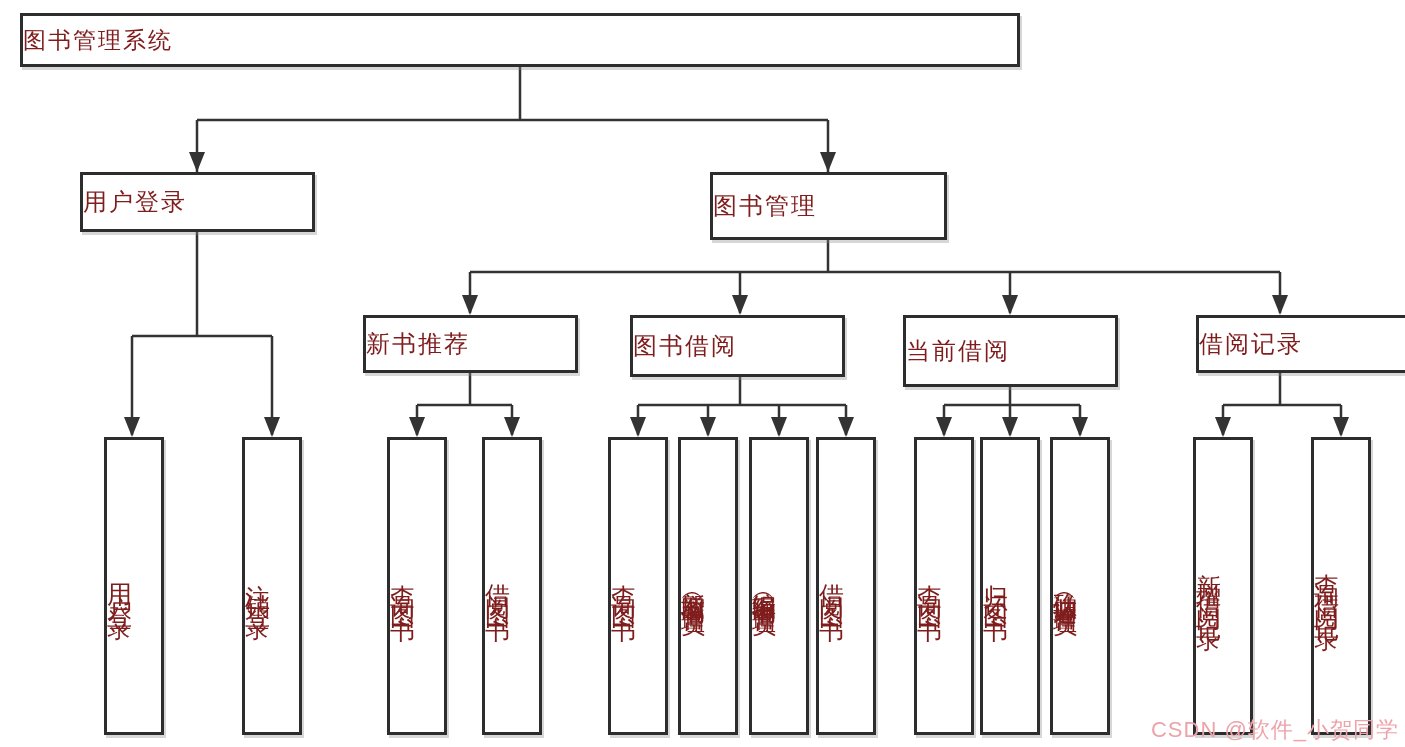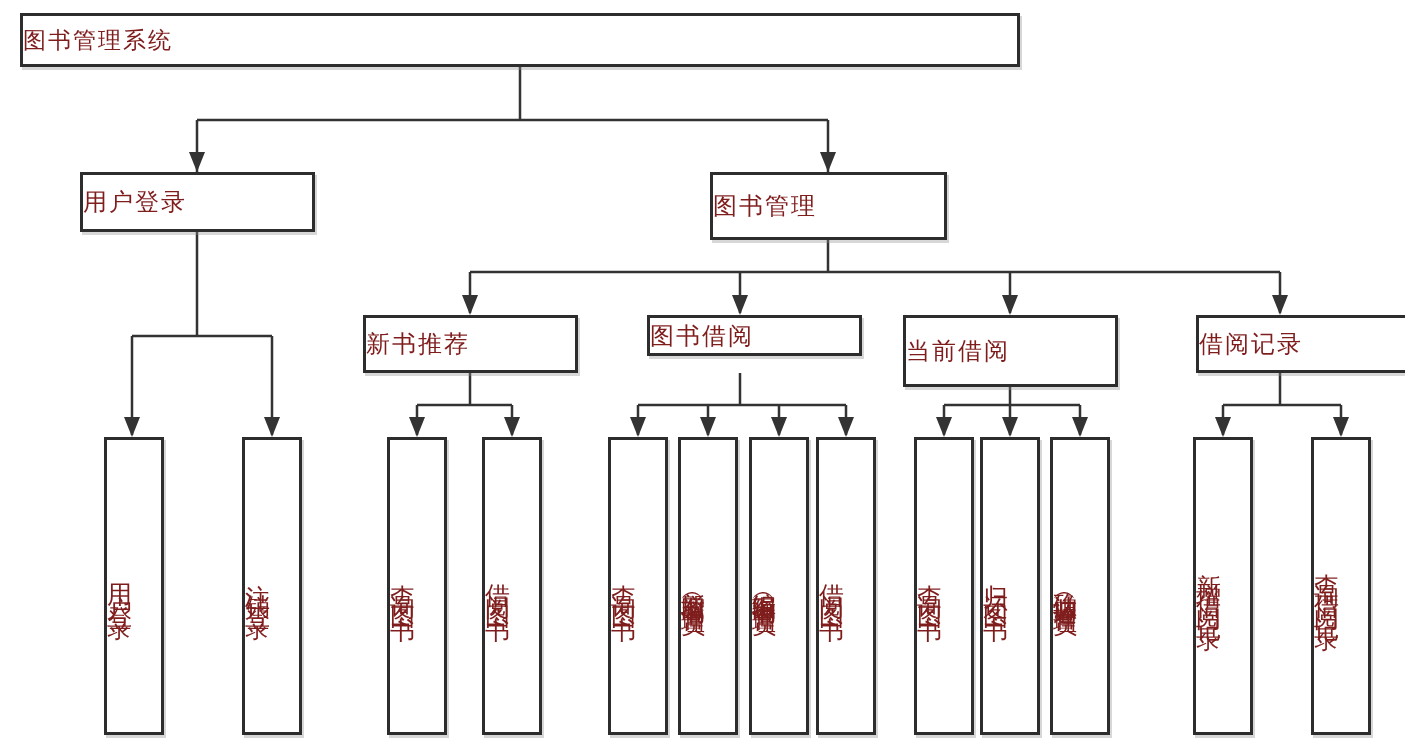--- a/index.html
+++ b/index.html
@@ -84,21 +84,21 @@
   <div class="box" style="left:80px;top:172px;width:235px;height:60px">
     <span class="h">用户登录</span>
   </div>
   <div class="box" style="left:710px;top:172px;width:237px;height:68px">
     <span class="h">图书管理</span>
   </div>
 
   <div class="box" style="left:363px;top:315px;width:215px;height:58px">
     <span class="h">新书推荐</span>
   </div>
-  <div class="box" style="left:647px;top:315px;width:215px;height:41px">
+  <div class="box" style="left:630px;top:315px;width:215px;height:62px">
     <span class="h">图书借阅</span>
   </div>
   <div class="box" style="left:903px;top:315px;width:215px;height:72px">
     <span class="h">当前借阅</span>
   </div>
   <div class="box" style="left:1196px;top:315px;width:215px;height:58px">
     <span class="h">借阅记录</span>
   </div>
 
   <div class="box" style="left:104px;top:437px;width:60px;height:298px">
@@ -138,14 +138,15 @@
     <span class="v tight">确认归还（管理员）</span>
   </div>
 
   <div class="box" style="left:1193px;top:437px;width:60px;height:298px">
     <span class="v">新增借阅记录</span>
   </div>
   <div class="box" style="left:1311px;top:437px;width:60px;height:298px">
     <span class="v">查询借阅记录</span>
   </div>
 
+  <div class="watermark">CSDN @软件_小贺同学</div>
 
 </div>
 
 </body></html>

